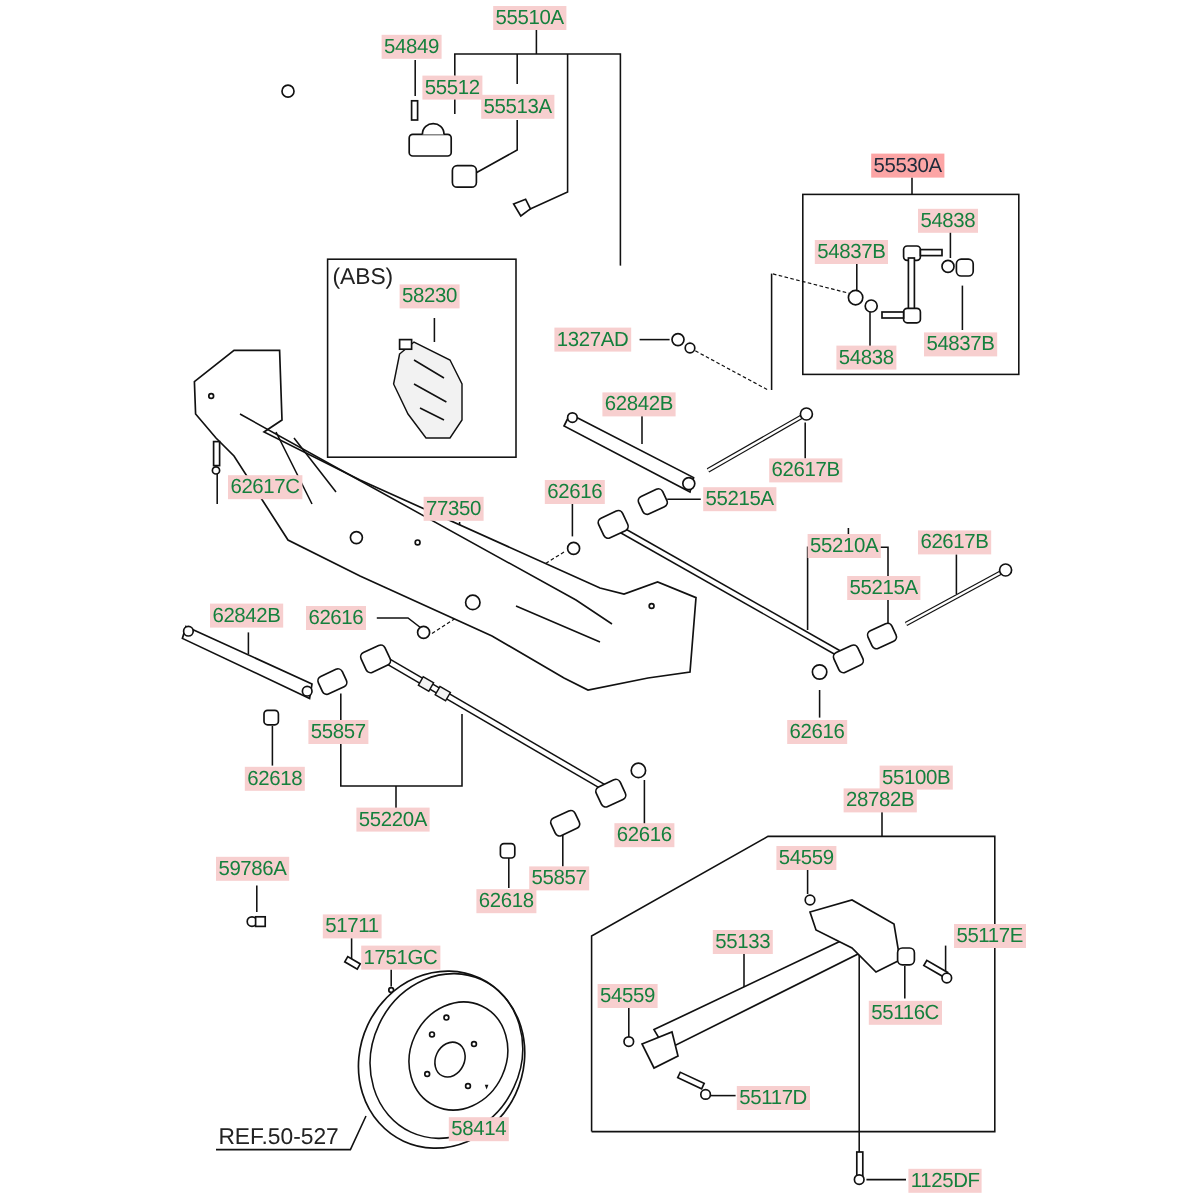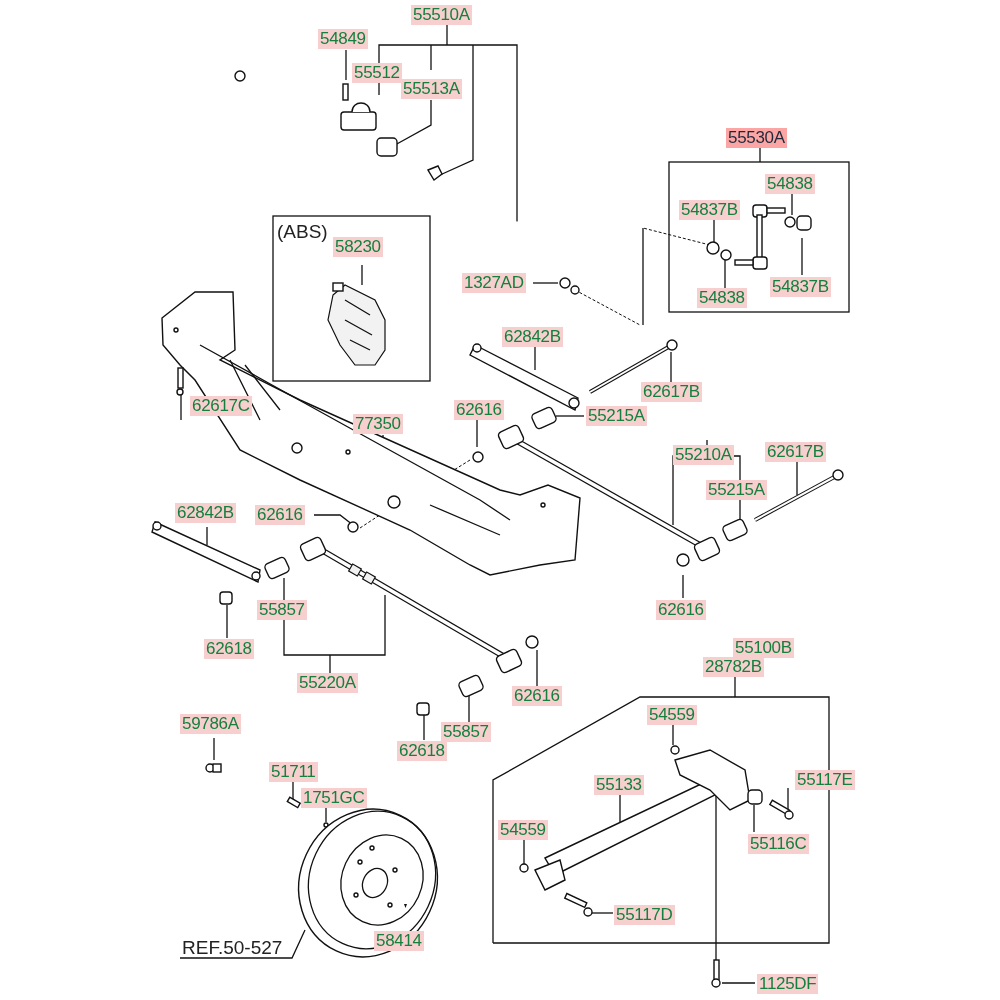--- a/index.html
+++ b/index.html
@@ -273,15 +273,15 @@
 <div class="lbl" style="left:269px;top:762px;">51711</div>
 <div class="lbl" style="left:301px;top:788px;">1751GC</div>
 <div class="lbl" style="left:374px;top:931px;">58414</div>
 <div class="plain" style="left:182px;top:938px;">REF.50-527</div>
 <div class="lbl" style="left:733px;top:638px;">55100B</div>
 <div class="lbl" style="left:703px;top:657px;">28782B</div>
 <div class="lbl" style="left:647px;top:705px;">54559</div>
 <div class="lbl" style="left:594px;top:775px;">55133</div>
 <div class="lbl" style="left:759px;top:770px;margin-left:36px;">55117E</div>
 <div class="lbl" style="left:498px;top:820px;">54559</div>
-<div class="lbl" style="left:748px;top:834px;">55116C</div>
+<div class="lbl" style="left:724px;top:834px;">55116C</div>
 <div class="lbl" style="left:614px;top:905px;">55117D</div>
 <div class="lbl" style="left:757px;top:974px;">1125DF</div>
 
 </body></html>

